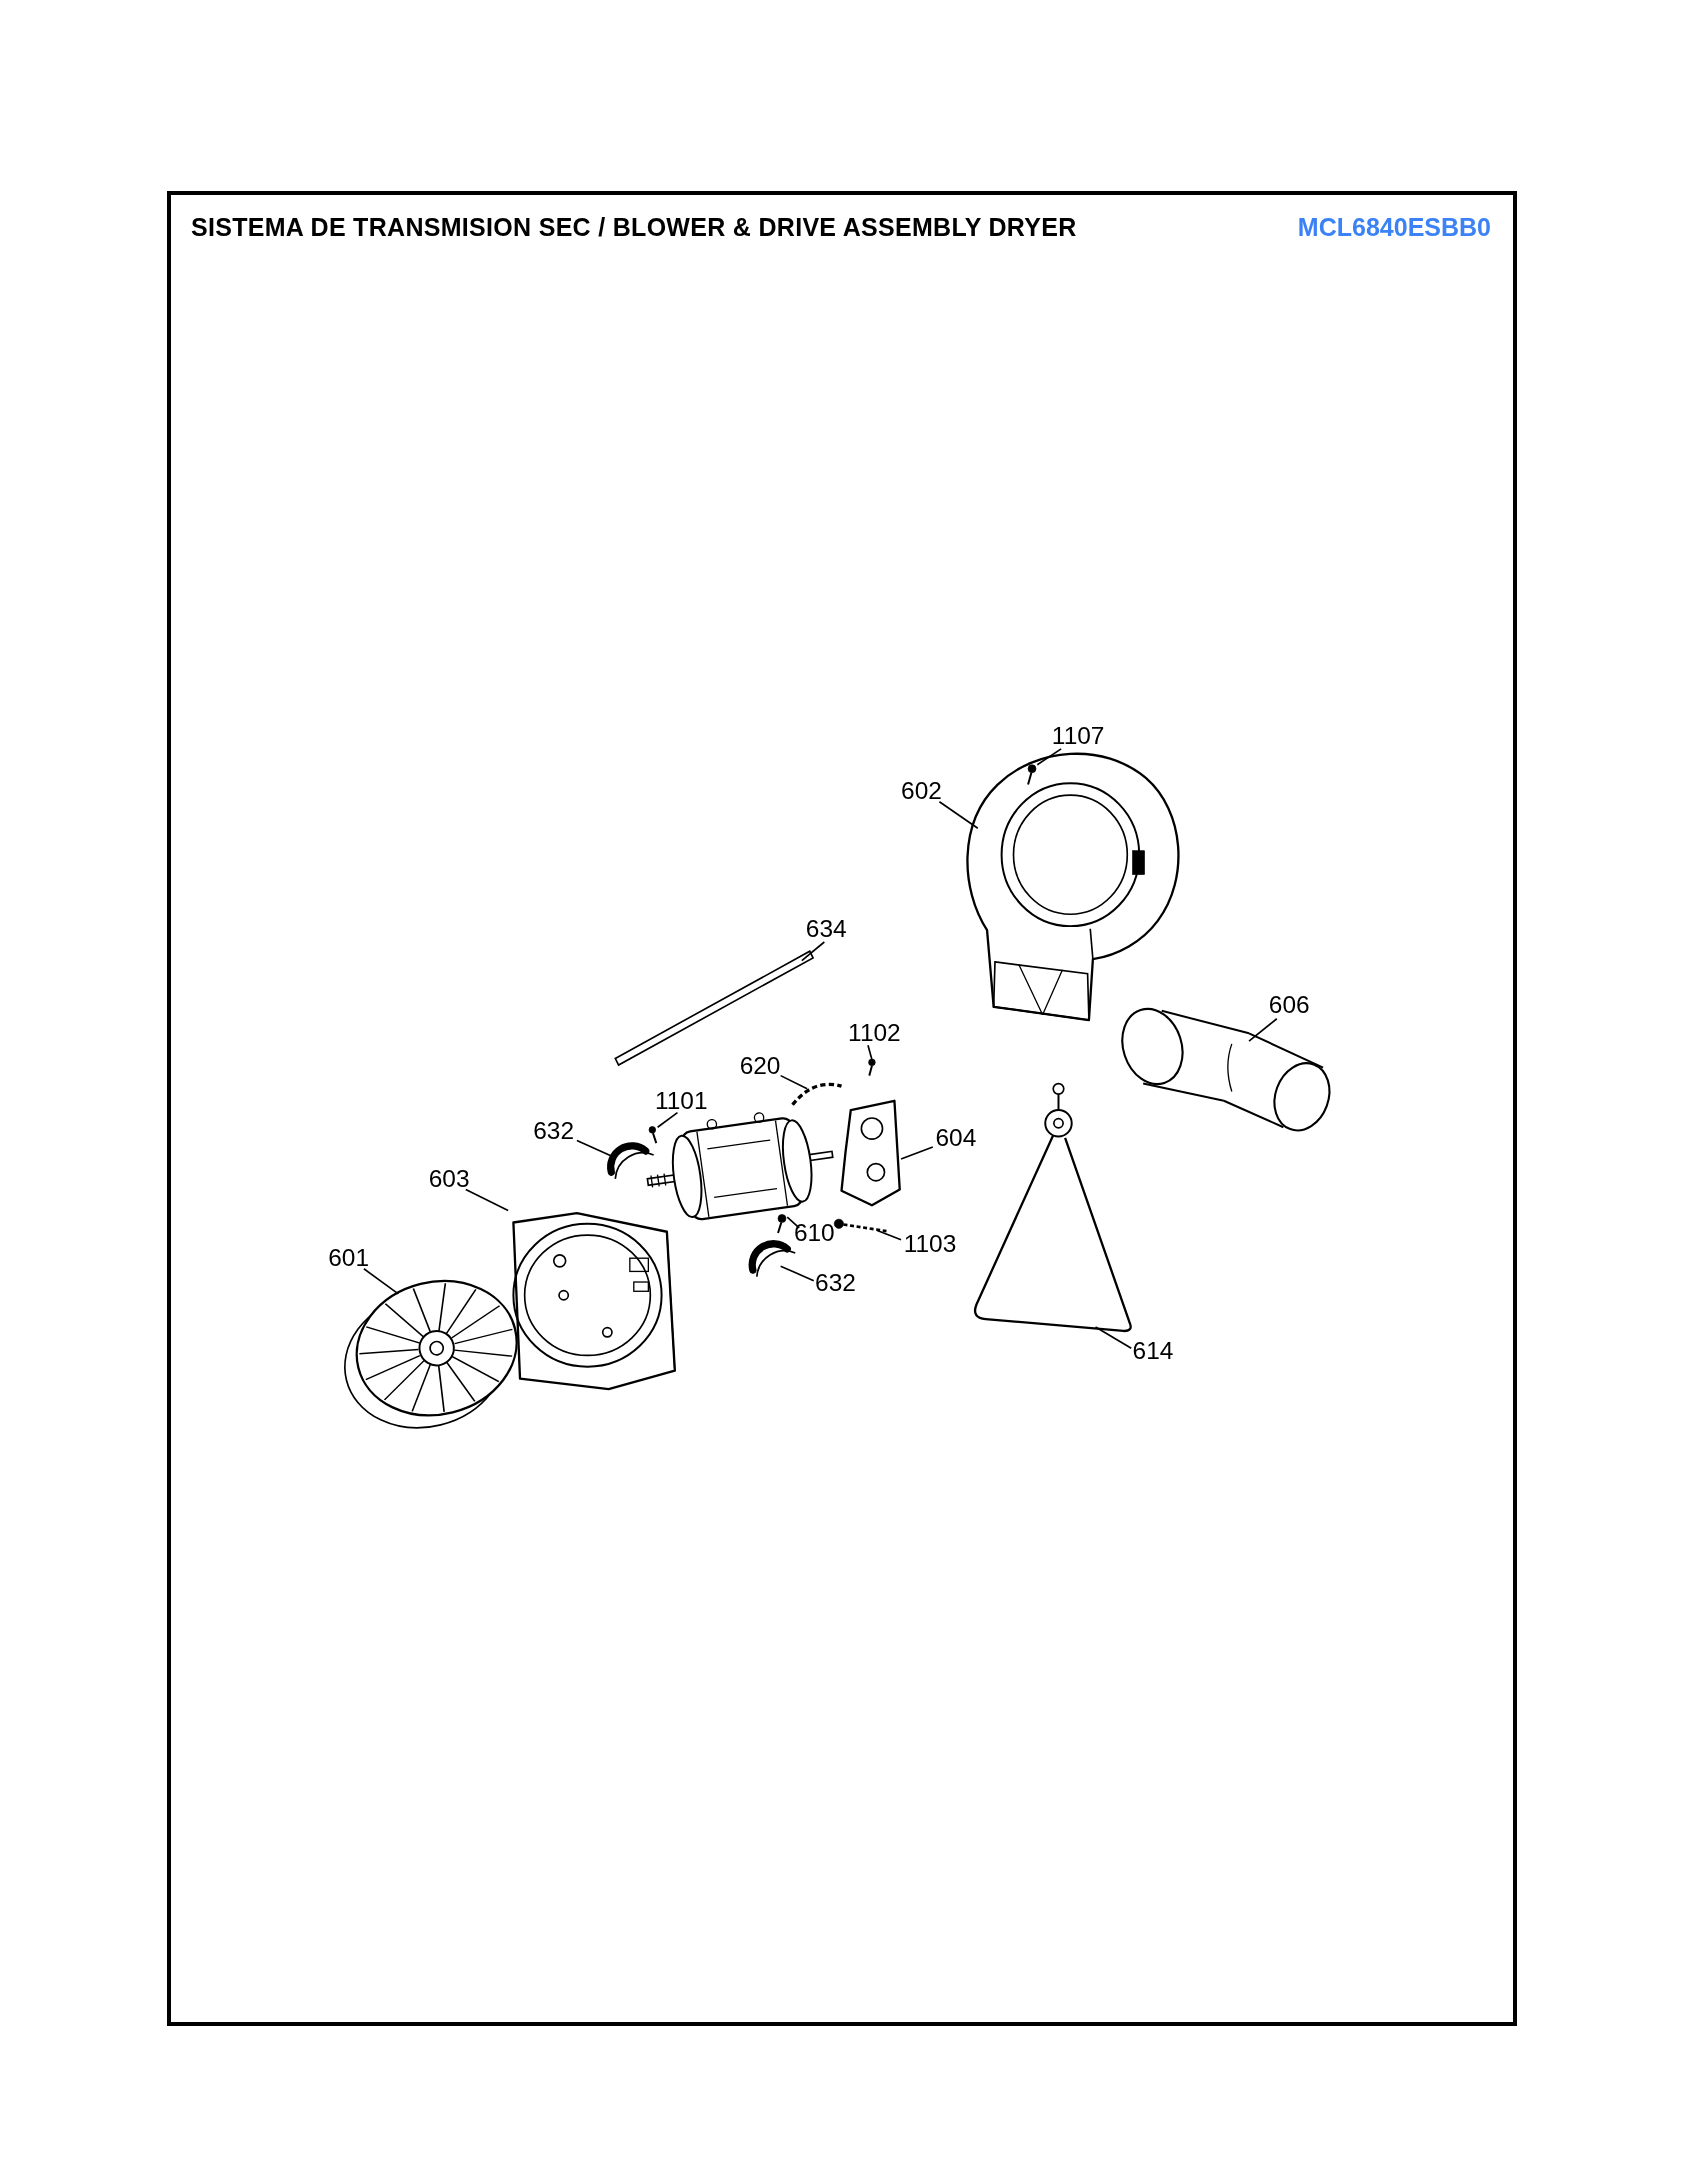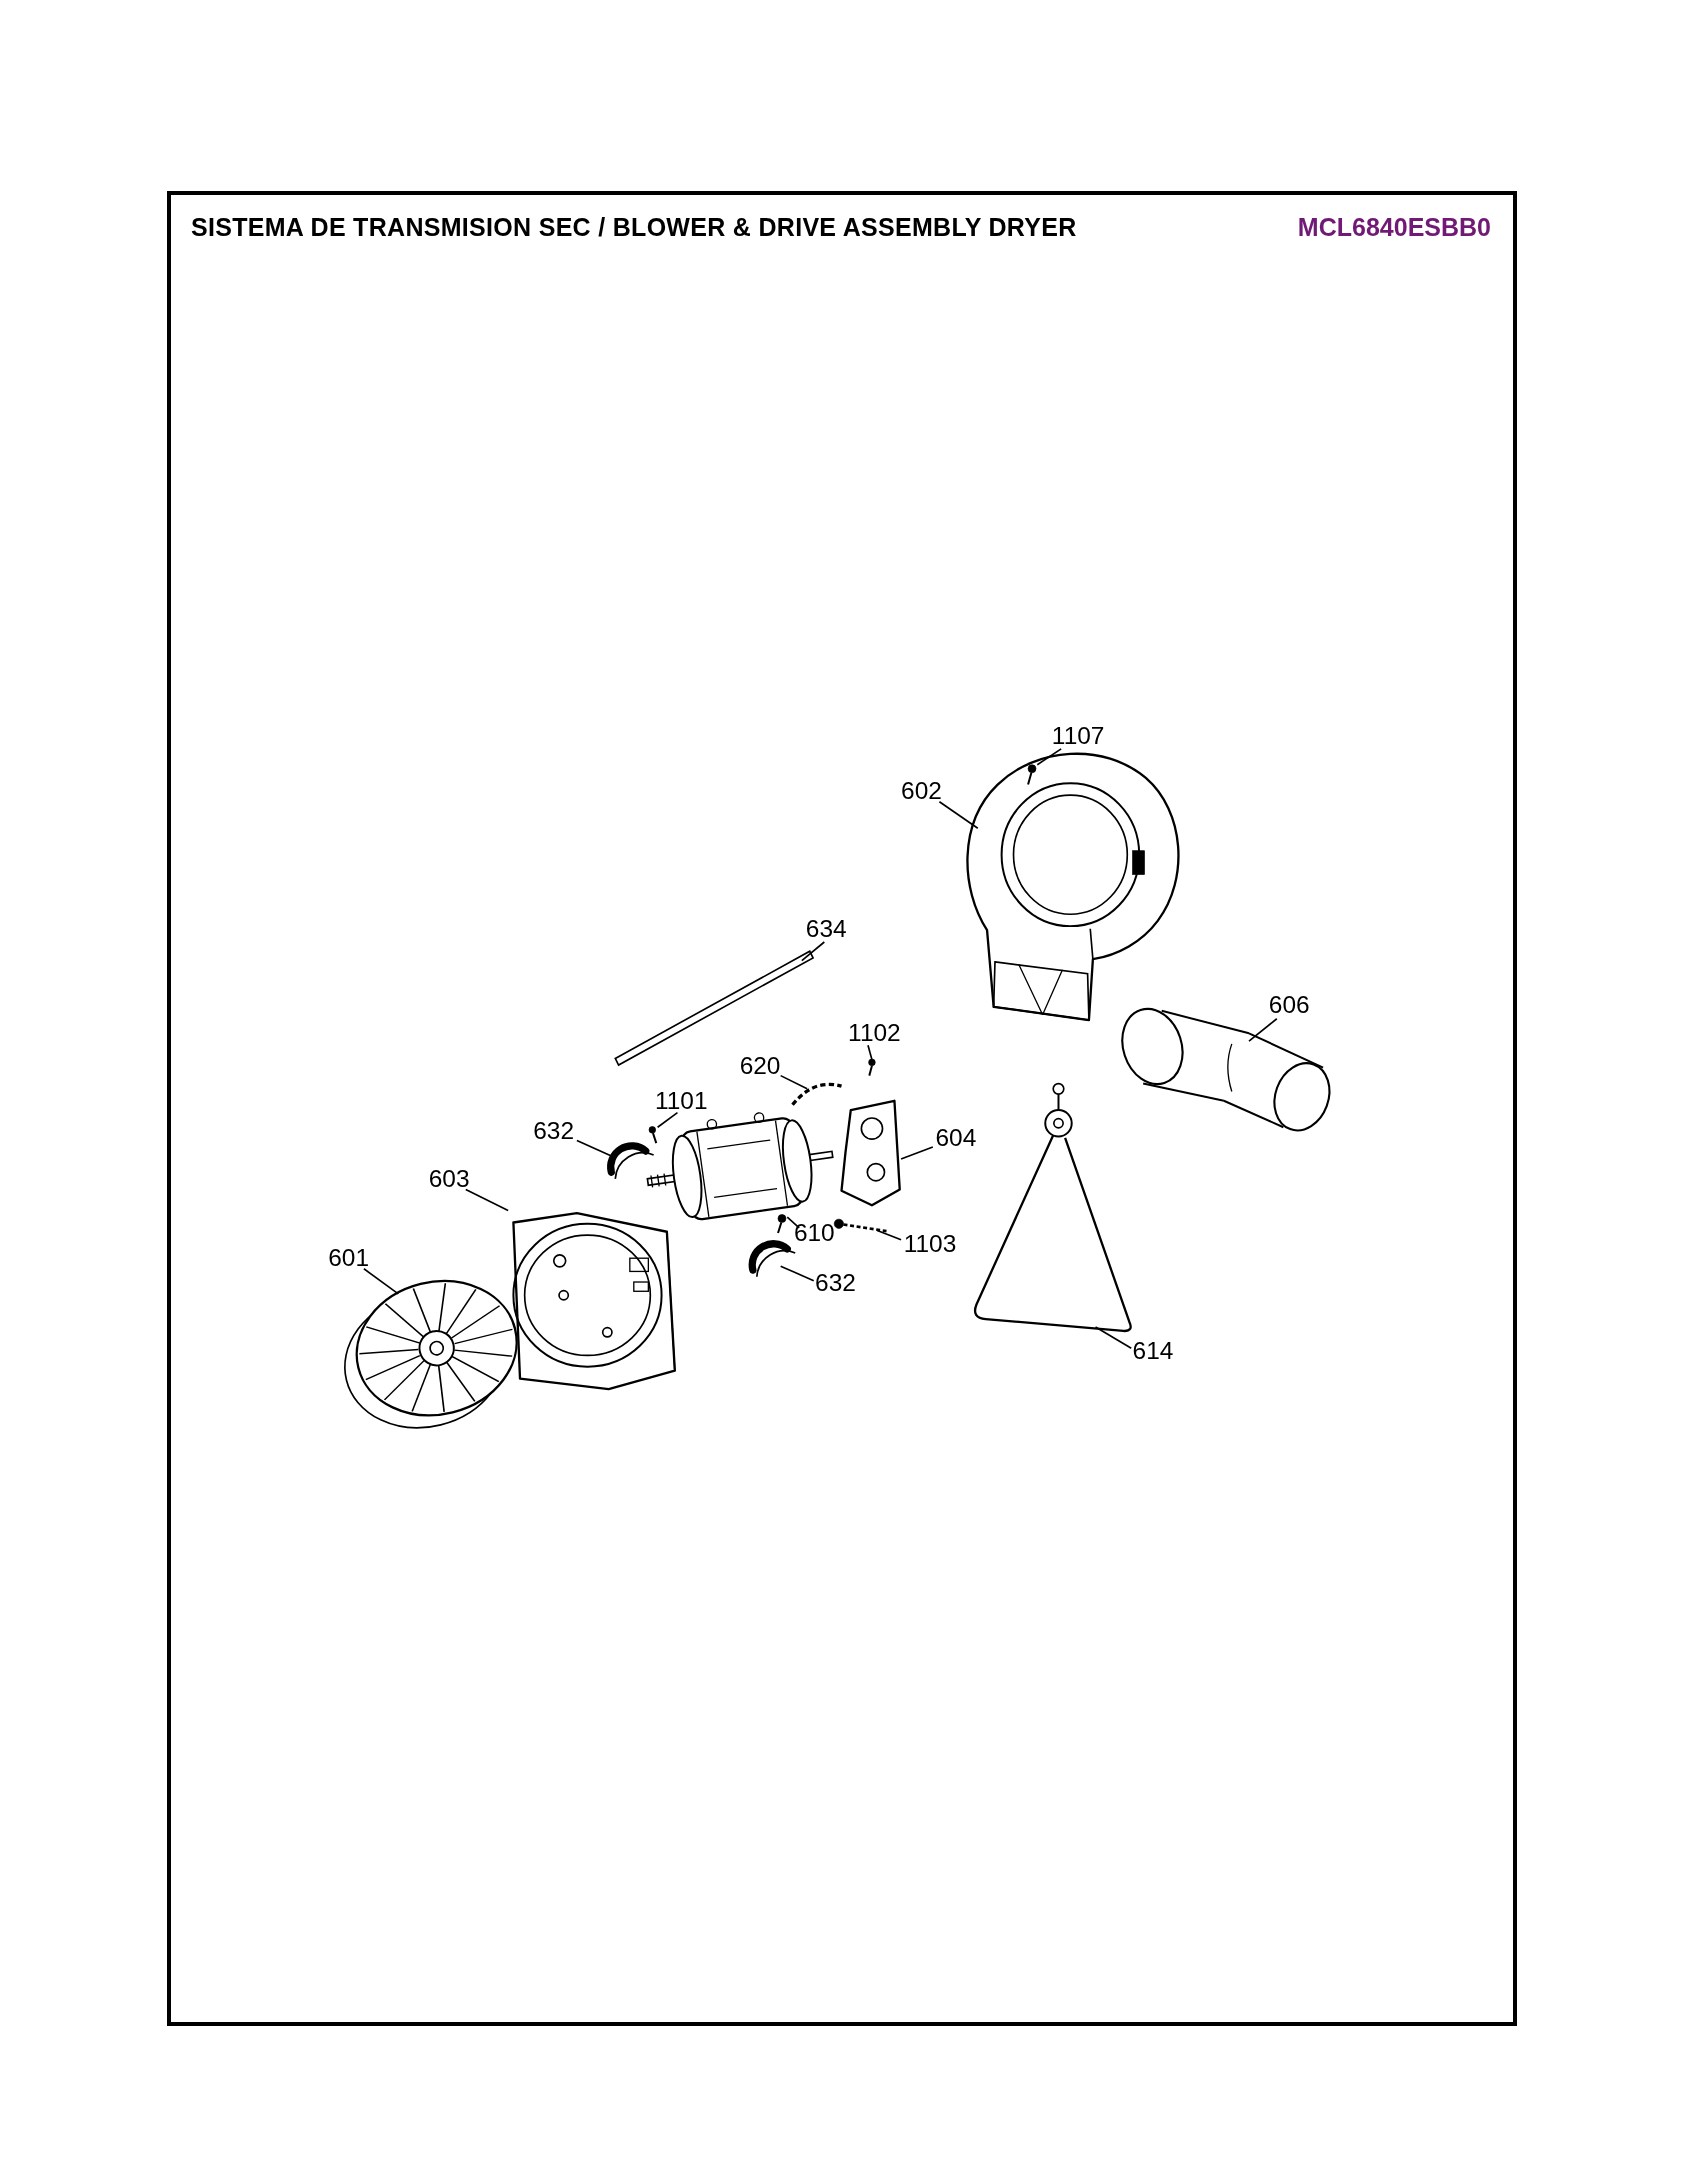--- a/index.html
+++ b/index.html
@@ -30,21 +30,21 @@
     color: #000000;
     letter-spacing: 0.3px;
     white-space: nowrap;
   }
   .header-model {
     position: absolute;
     right: 196px;
     top: 213px;
     font-size: 25px;
     font-weight: bold;
-    color: #701a75;
+    color: #3b82f6;
     white-space: nowrap;
     text-align: right;
   }
   .diagram-svg {
     position: absolute;
     left: 0;
     top: 0;
     width: 1687px;
     height: 2183px;
   }

